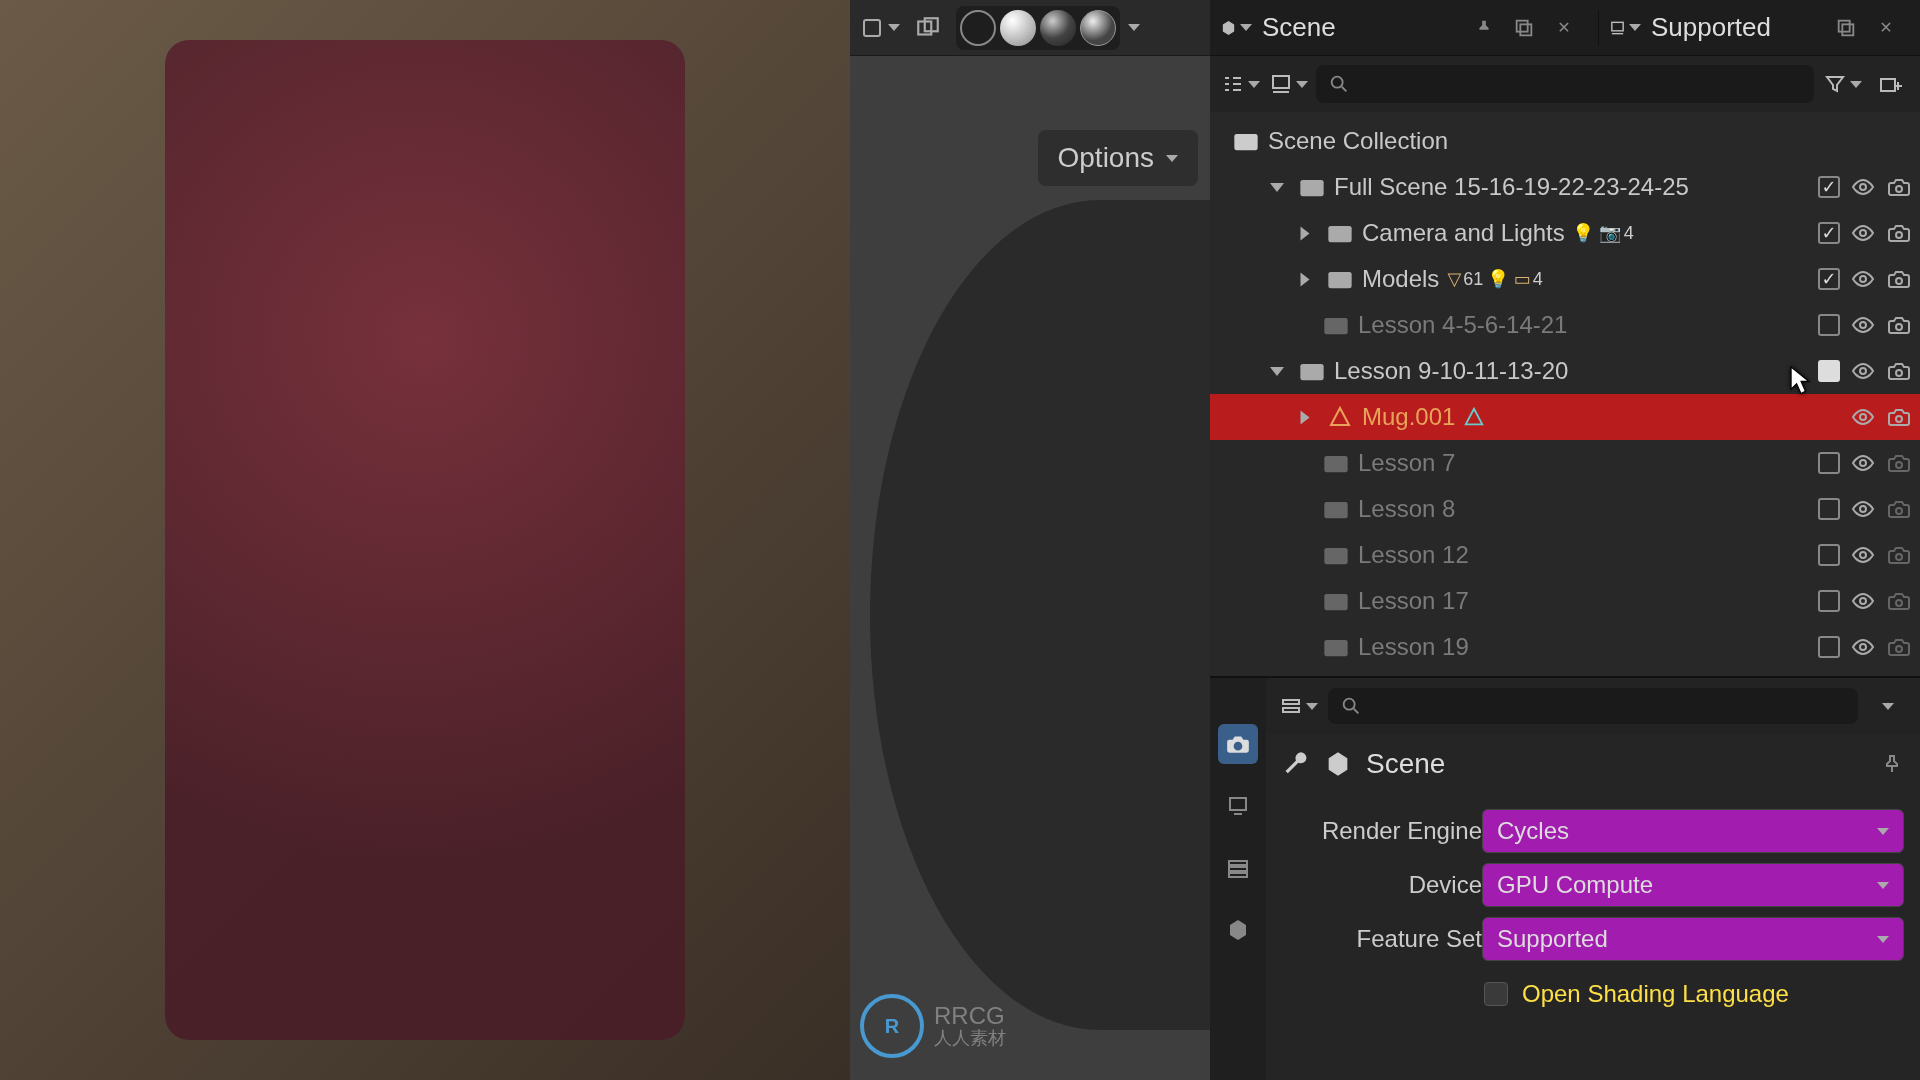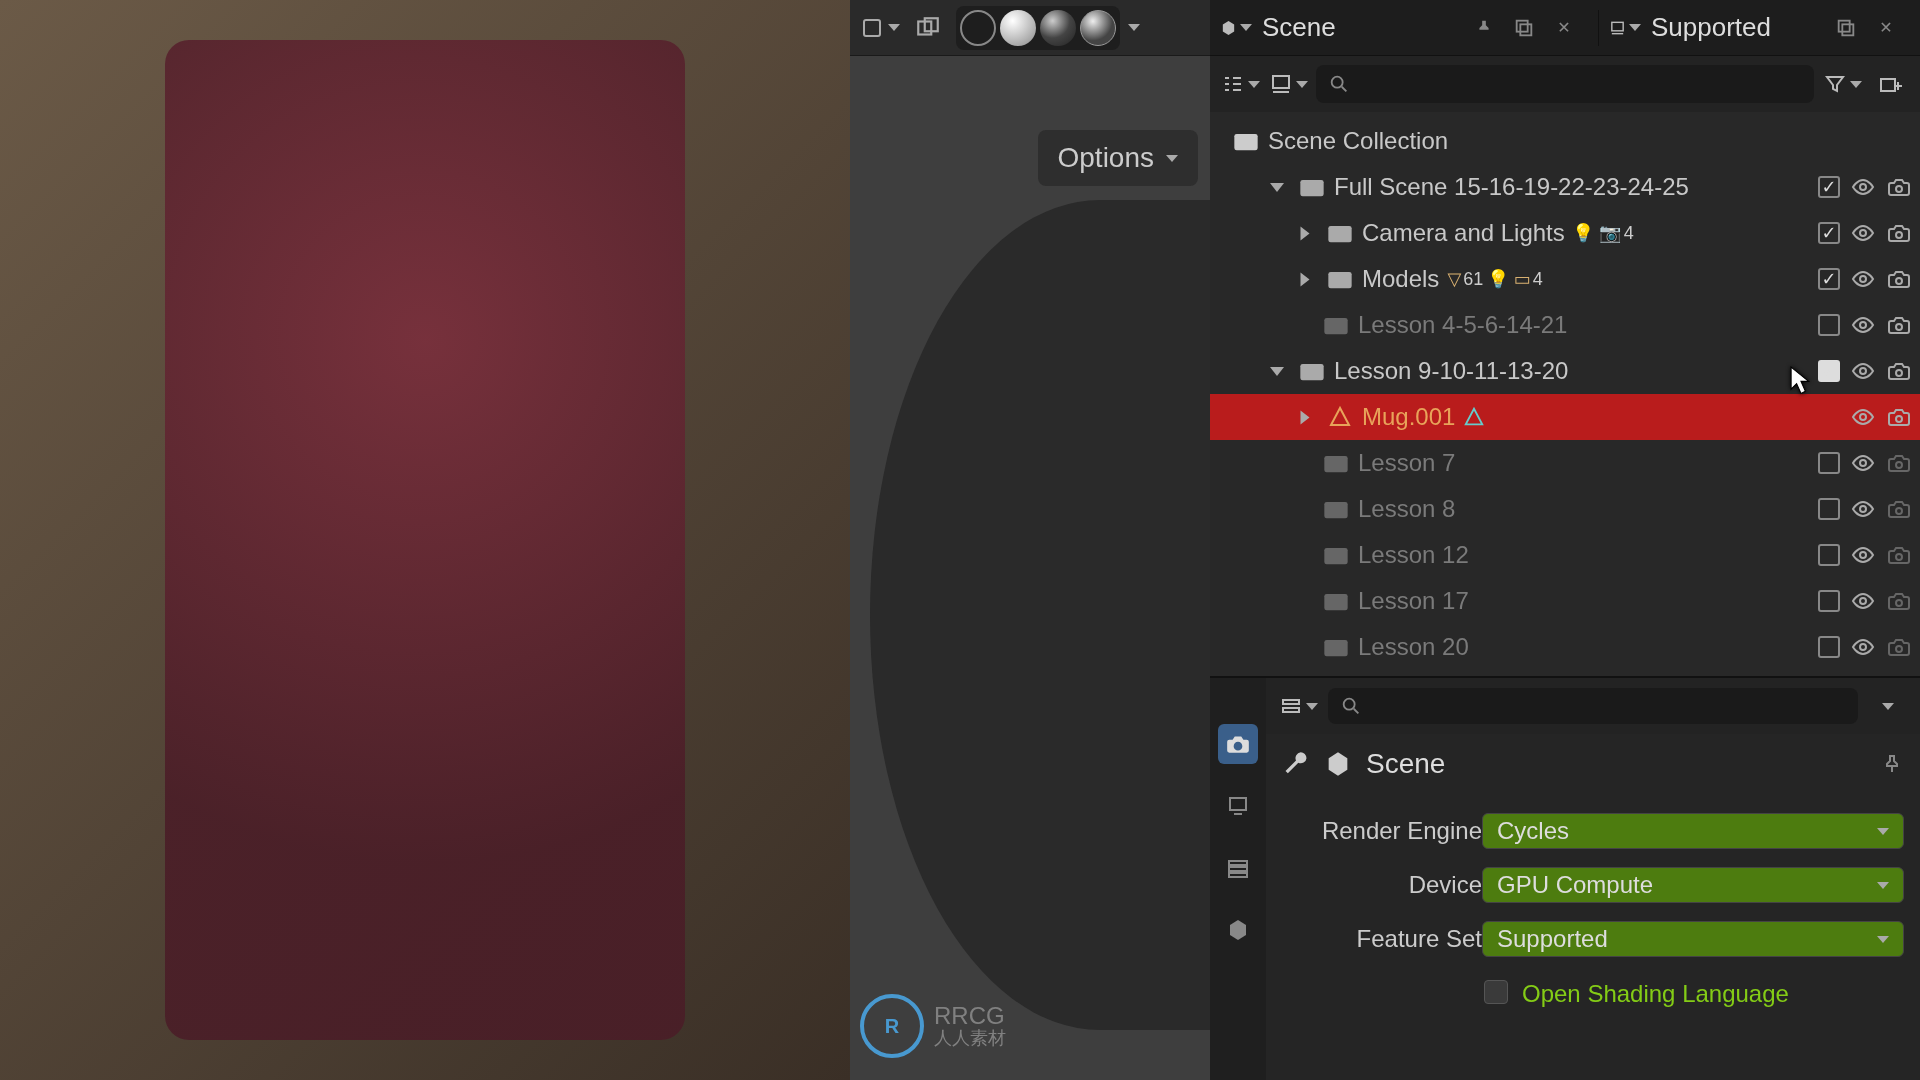--- a/index.html
+++ b/index.html
@@ -57,22 +57,22 @@
 .prop-tabs { width:56px; background:#1f1f1f; display:flex; flex-direction:column; align-items:center; padding-top:46px; gap:22px; }
 .ptab { width:40px;height:40px;display:flex;align-items:center;justify-content:center;color:#888;cursor:pointer;border-radius:6px; }
 .ptab.active { background:#3a5f8a; color:#fff; }
 .prop-body { flex:1; padding:0; }
 .prop-hdr { height:56px; display:flex; align-items:center; gap:10px; padding:0 12px; background:#232323; }
 .prop-search { flex:1; height:36px; background:#1a1a1a; border-radius:8px; display:flex; align-items:center; padding:0 12px; }
 .prop-crumb { height:60px; display:flex; align-items:center; gap:14px; padding:0 16px; font-size:28px; color:#ddd; }
 .prop-rows { padding:10px 16px 0 16px; }
 .prow { display:flex; align-items:center; height:54px; }
 .plabel { flex:0 0 200px; text-align:right; font-size:24px; color:#ccc; }
-.psel { flex:1; height:36px; background:#4d7c0f; border:1px solid #444; border-radius:6px; display:flex; align-items:center; justify-content:space-between; padding:0 14px; font-size:24px; color:#ddd; cursor:pointer; }
-.osl-row { display:flex; gap:14px; padding:14px 0 0 218px; font-size:24px; color:#84cc16; }
+.psel { flex:1; height:44px; background:#a21caf; border:1px solid #444; border-radius:6px; display:flex; align-items:center; justify-content:space-between; padding:0 14px; font-size:24px; color:#ddd; cursor:pointer; }
+.osl-row { display:flex; align-items:center; gap:14px; padding:14px 0 0 218px; font-size:24px; color:#fde047; }
 .osl-chk { width:24px;height:24px;background:#3a3a3a;border:1px solid #555;border-radius:4px;cursor:pointer; }
 
 .watermark { position:absolute; left:860px; bottom:22px; display:flex; align-items:center; gap:10px; opacity:.9; }
 .wm-badge { width:64px;height:64px;border-radius:50%;border:4px solid #4aa3e0;display:flex;align-items:center;justify-content:center;color:#4aa3e0;font-weight:bold;font-size:20px; }
 .wm-text { color:#888; font-size:24px; display:flex; flex-direction:column; line-height:1.1; }
 
 .mouse-cursor { position:absolute; top:366px; left:1790px; width:22px; height:30px; pointer-events:none; z-index:999; }
 .mouse-cursor svg { filter: drop-shadow(0 0 2px #000); }
 </style>
 </head>
@@ -469,21 +469,21 @@
           </span>
         </div>
         <div class="row dim">
           <span class="indent" style="width:74px"></span>
           <span style="width:22px;display:inline-block"></span>
           <span class="coll-icon">
             <svg viewBox="0 0 24 20" fill="#666">
               <rect x="2" y="4" width="20" height="14" rx="2"></rect>
             </svg>
           </span>
-          <span class="obj-name">Lesson 20</span>
+          <span class="obj-name">Lesson 19</span>
           <span class="restrict">
             <span class="chk "></span>
             <span class="eye">
               <svg width="24" height="24" viewBox="0 0 24 24" fill="none" stroke="currentColor" stroke-width="2">
                 <path d="M2 12s4-7 10-7 10 7 10 7-4 7-10 7S2 12 2 12z"></path>
                 <circle cx="12" cy="12" r="3"></circle>
               </svg>
             </span>
             <span class="cam dim">
               <svg width="24" height="24" viewBox="0 0 24 24" fill="none" stroke="currentColor" stroke-width="2">

